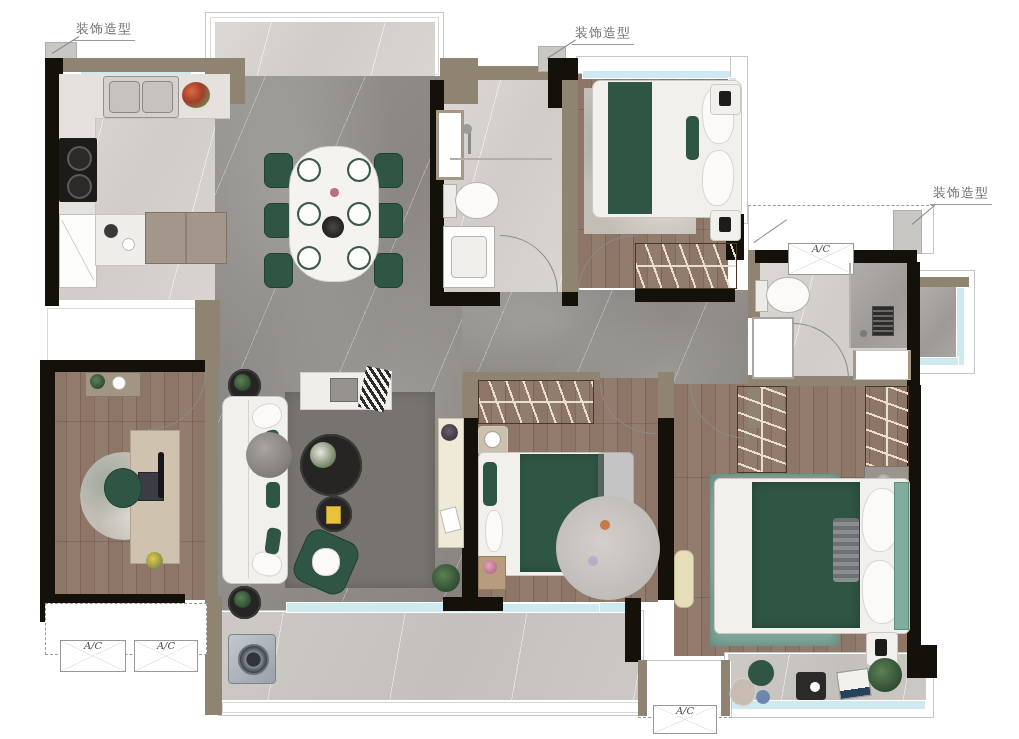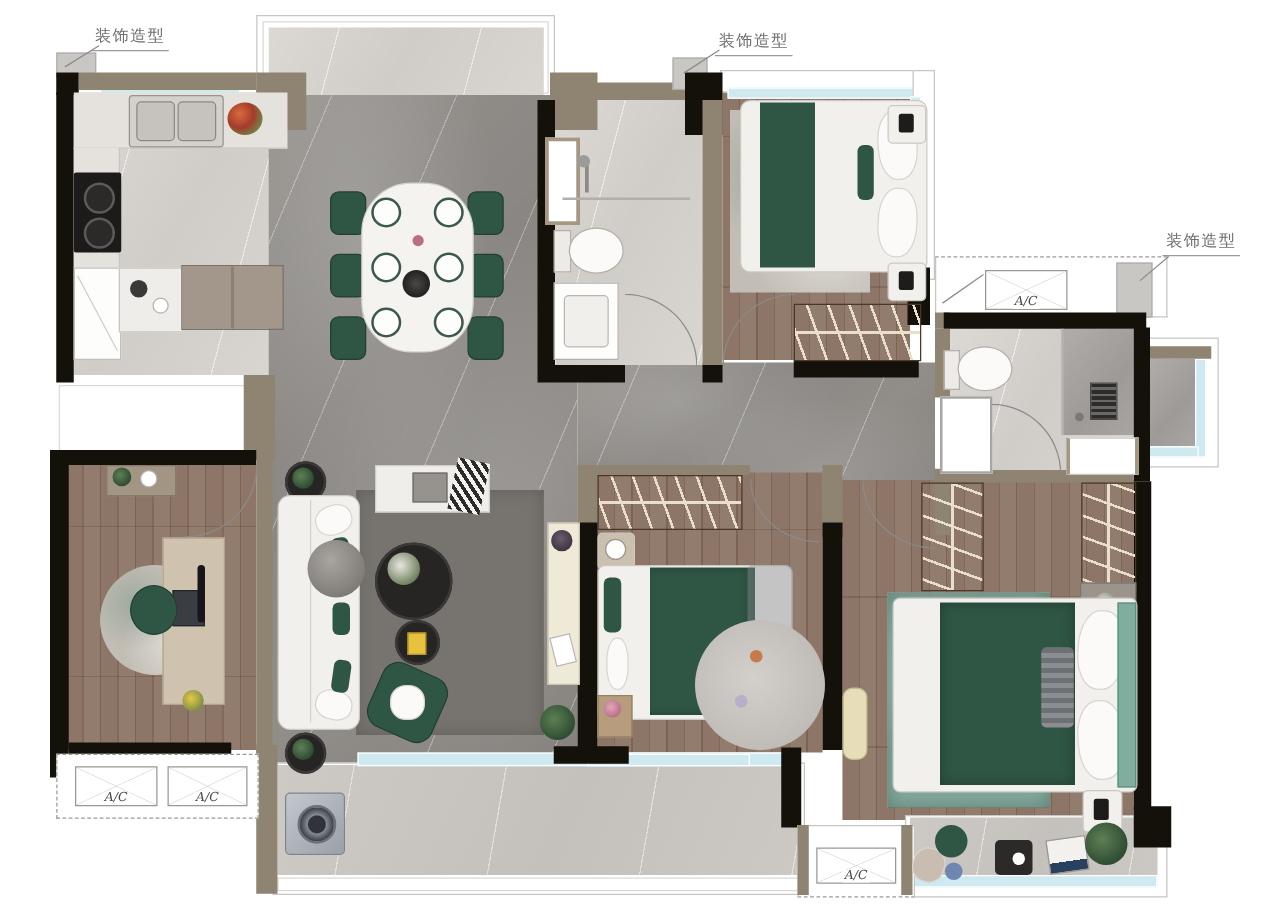--- a/index.html
+++ b/index.html
@@ -46,21 +46,21 @@
   
   .arc{border:0 solid #8b8b89;background:transparent;}
   .arc-tr{border-top:1px solid #8b8b89;border-right:1px solid #8b8b89;border-top-right-radius:100% 100%;}
   .arc-tl{border-top:1px solid #8b8b89;border-left:1px solid #8b8b89;border-top-left-radius:100% 100%;}
   .arc-bl{border-bottom:1px solid #8b8b89;border-left:1px solid #8b8b89;border-bottom-left-radius:100% 100%;}
   .arc-br{border-bottom:1px solid #8b8b89;border-right:1px solid #8b8b89;border-bottom-right-radius:100% 100%;}
   
   .acbox{background:
       linear-gradient(to bottom right,transparent calc(50% - .6px),#98989656,transparent calc(50% + .6px)),
       linear-gradient(to top right,transparent calc(50% - .6px),#98989656,transparent calc(50% + .6px)),#fff;
-      border:1px solid #989896;display:flex;align-items:flex-end;justify-content:center;}
+      border:1px solid #989896;display:flex;align-items:flex-start;justify-content:center;margin-top:27px;}
   .acbox span{font-family:"DejaVu Serif",serif;font-style:italic;font-size:10px;color:#4a4a48;background:#fff;padding:0 2px;line-height:1;}
   
   .anno{font-size:13px;color:#6f6f6f;letter-spacing:1px;border-bottom:1px solid #9a9a98;padding:0 3px 2px 3px;background:transparent;white-space:nowrap;}
   .leader{height:1px;background:#8b8b89;transform-origin:left center;}
   .pillow-w{background:#fbfaf8;border:1px solid #d8d5d0;border-radius:45%;}
   .plate{background:#fdfdfc;border:2px solid #3c5a49;border-radius:50%;box-shadow:inset 0 0 0 2px #fff;}
   .plantdot{background:radial-gradient(circle at 40% 40%,#5d8054,#2f4d33 70%);border-radius:50%;}
   .rug-mottle{background:
       radial-gradient(circle at 30% 35%,rgba(126,150,138,.5),transparent 45%),
       radial-gradient(circle at 70% 70%,rgba(255,255,255,.5),transparent 50%),#c3beb5;}

